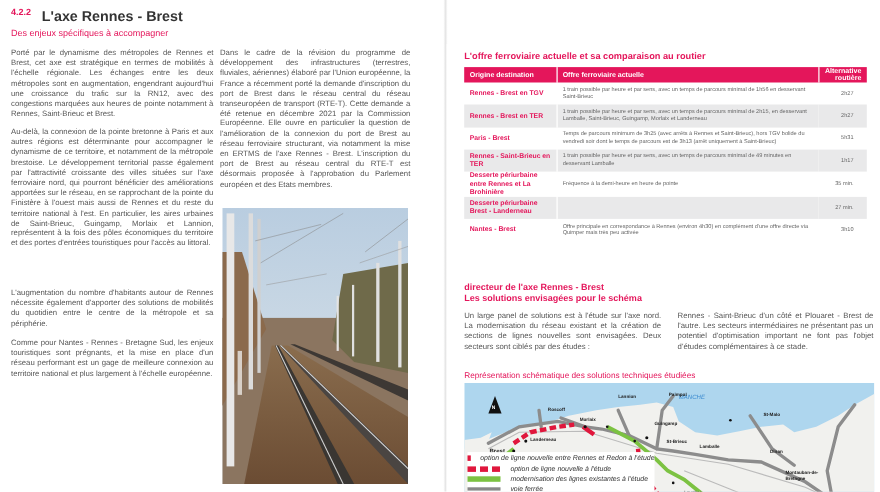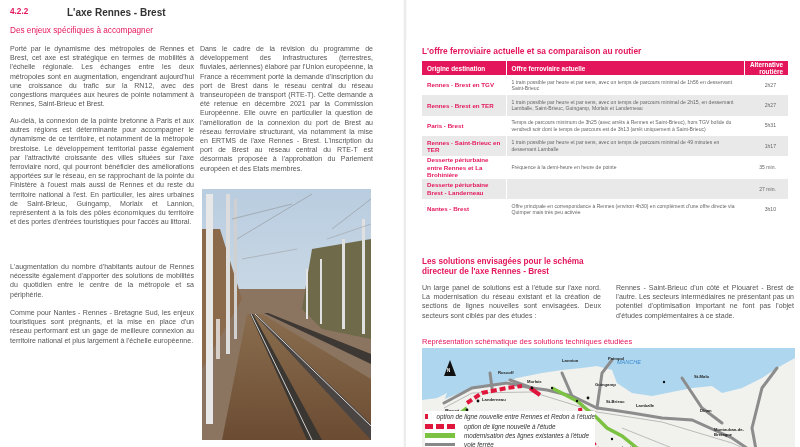--- a/index.html
+++ b/index.html
@@ -4,21 +4,21 @@
 <style>
   * { box-sizing: border-box; margin: 0; padding: 0; }
   html, body { width: 800px; height: 447px; overflow: hidden; background: #fff; }
   body { font-family: "Liberation Sans", sans-serif; color: #555; position: relative; }
   .page { position: absolute; top: 0; height: 447px; background: #fff; }
   .page-left { left: 0; width: 404px; }
   .page-right { left: 406px; width: 394px; margin-top: 40px; }
   .spine { position: absolute; left: 403px; top: 0; width: 4px; height: 447px;
            background: linear-gradient(90deg, #fff, #e6e6e6 50%, #fff); }
   .sec-num { position: absolute; left: 10px; top: 7px; font-size: 8.2px; font-weight: bold; color: #e4165b; }
-  .sec-title { position: absolute; left: 38px; top: 7px; font-size: 10px; font-weight: bold; color: #333; margin-left: 29px; }
+  .sec-title { position: absolute; left: 38px; top: 7px; font-size: 13px; font-weight: bold; color: #333; }
   .sub-title { position: absolute; left: 10px; top: 26px; font-size: 8.2px; font-weight: normal; color: #e4165b; }
   .para { position: absolute; font-size: 7.05px; line-height: 9.2px; color: #555; text-align: justify; }
   .photo { position: absolute; left: 202px; top: 189px; width: 169px; height: 251px; overflow: hidden; }
   .rt-title { position: absolute; left: 16px; top: 6px; font-size: 8.4px; font-weight: bold; color: #e4165b; }
   table.offer { position: absolute; left: 16px; top: 21px; width: 366px; border-collapse: collapse; font-size: 5.1px; }
   table.offer th { background: #e4165b; color: #fff; font-size: 6.4px; font-weight: bold; text-align: left; padding: 0 5px; height: 11px; border-right: 1px solid #fff; }
   table.offer th.alt { text-align: right; border-right: none; }
   table.offer td { height: 20.3px; vertical-align: middle; padding: 0 5px; color: #666; line-height: 6.6px; }
   table.offer tr.shade td { background: #e9e9ea; }
   table.offer td.orig { color: #e4165b; font-weight: bold; font-size: 6.2px; line-height: 7.5px; width: 84px; border-right: 1px solid #fff; }
@@ -134,22 +134,22 @@
       </tr>
       <tr>
         <td class="orig">Nantes - Brest</td>
         <td>Offre principale en correspondance à Rennes (environ 4h30) en complément d'une offre directe via Quimper mais très peu activée</td>
         <td class="alt">3h10</td>
       </tr>
     </tbody>
   </table>
 
   <div class="sol-title">
+    <div>directeur de l'axe Rennes - Brest</div>
     <div>Les solutions envisagées pour le schéma</div>
-    <div>directeur de l'axe Rennes - Brest</div>
   </div>
 
   <div class="para" style="left:16px;top:243px;width:179px;">Un large panel de solutions est à l'étude sur l'axe nord. La modernisation du réseau existant et la création de sections de lignes nouvelles sont envisagées. Deux secteurs sont ciblés par des études :</div>
   <div class="para" style="left:210px;top:243px;width:178px;">Rennes - Saint-Brieuc d'un côté et Plouaret - Brest de l'autre. Les secteurs intermédiaires ne présentant pas un potentiel d'optimisation important ne font pas l'objet d'études complémentaires à ce stade.</div>
 
   <div class="rep-title">Représentation schématique des solutions techniques étudiées</div>
 
   <div class="map">
     <svg width="373" height="139" viewBox="0 0 373 139" style="position:absolute;left:0;top:0;">
       <rect width="373" height="139" fill="#aed6ee"></rect>

